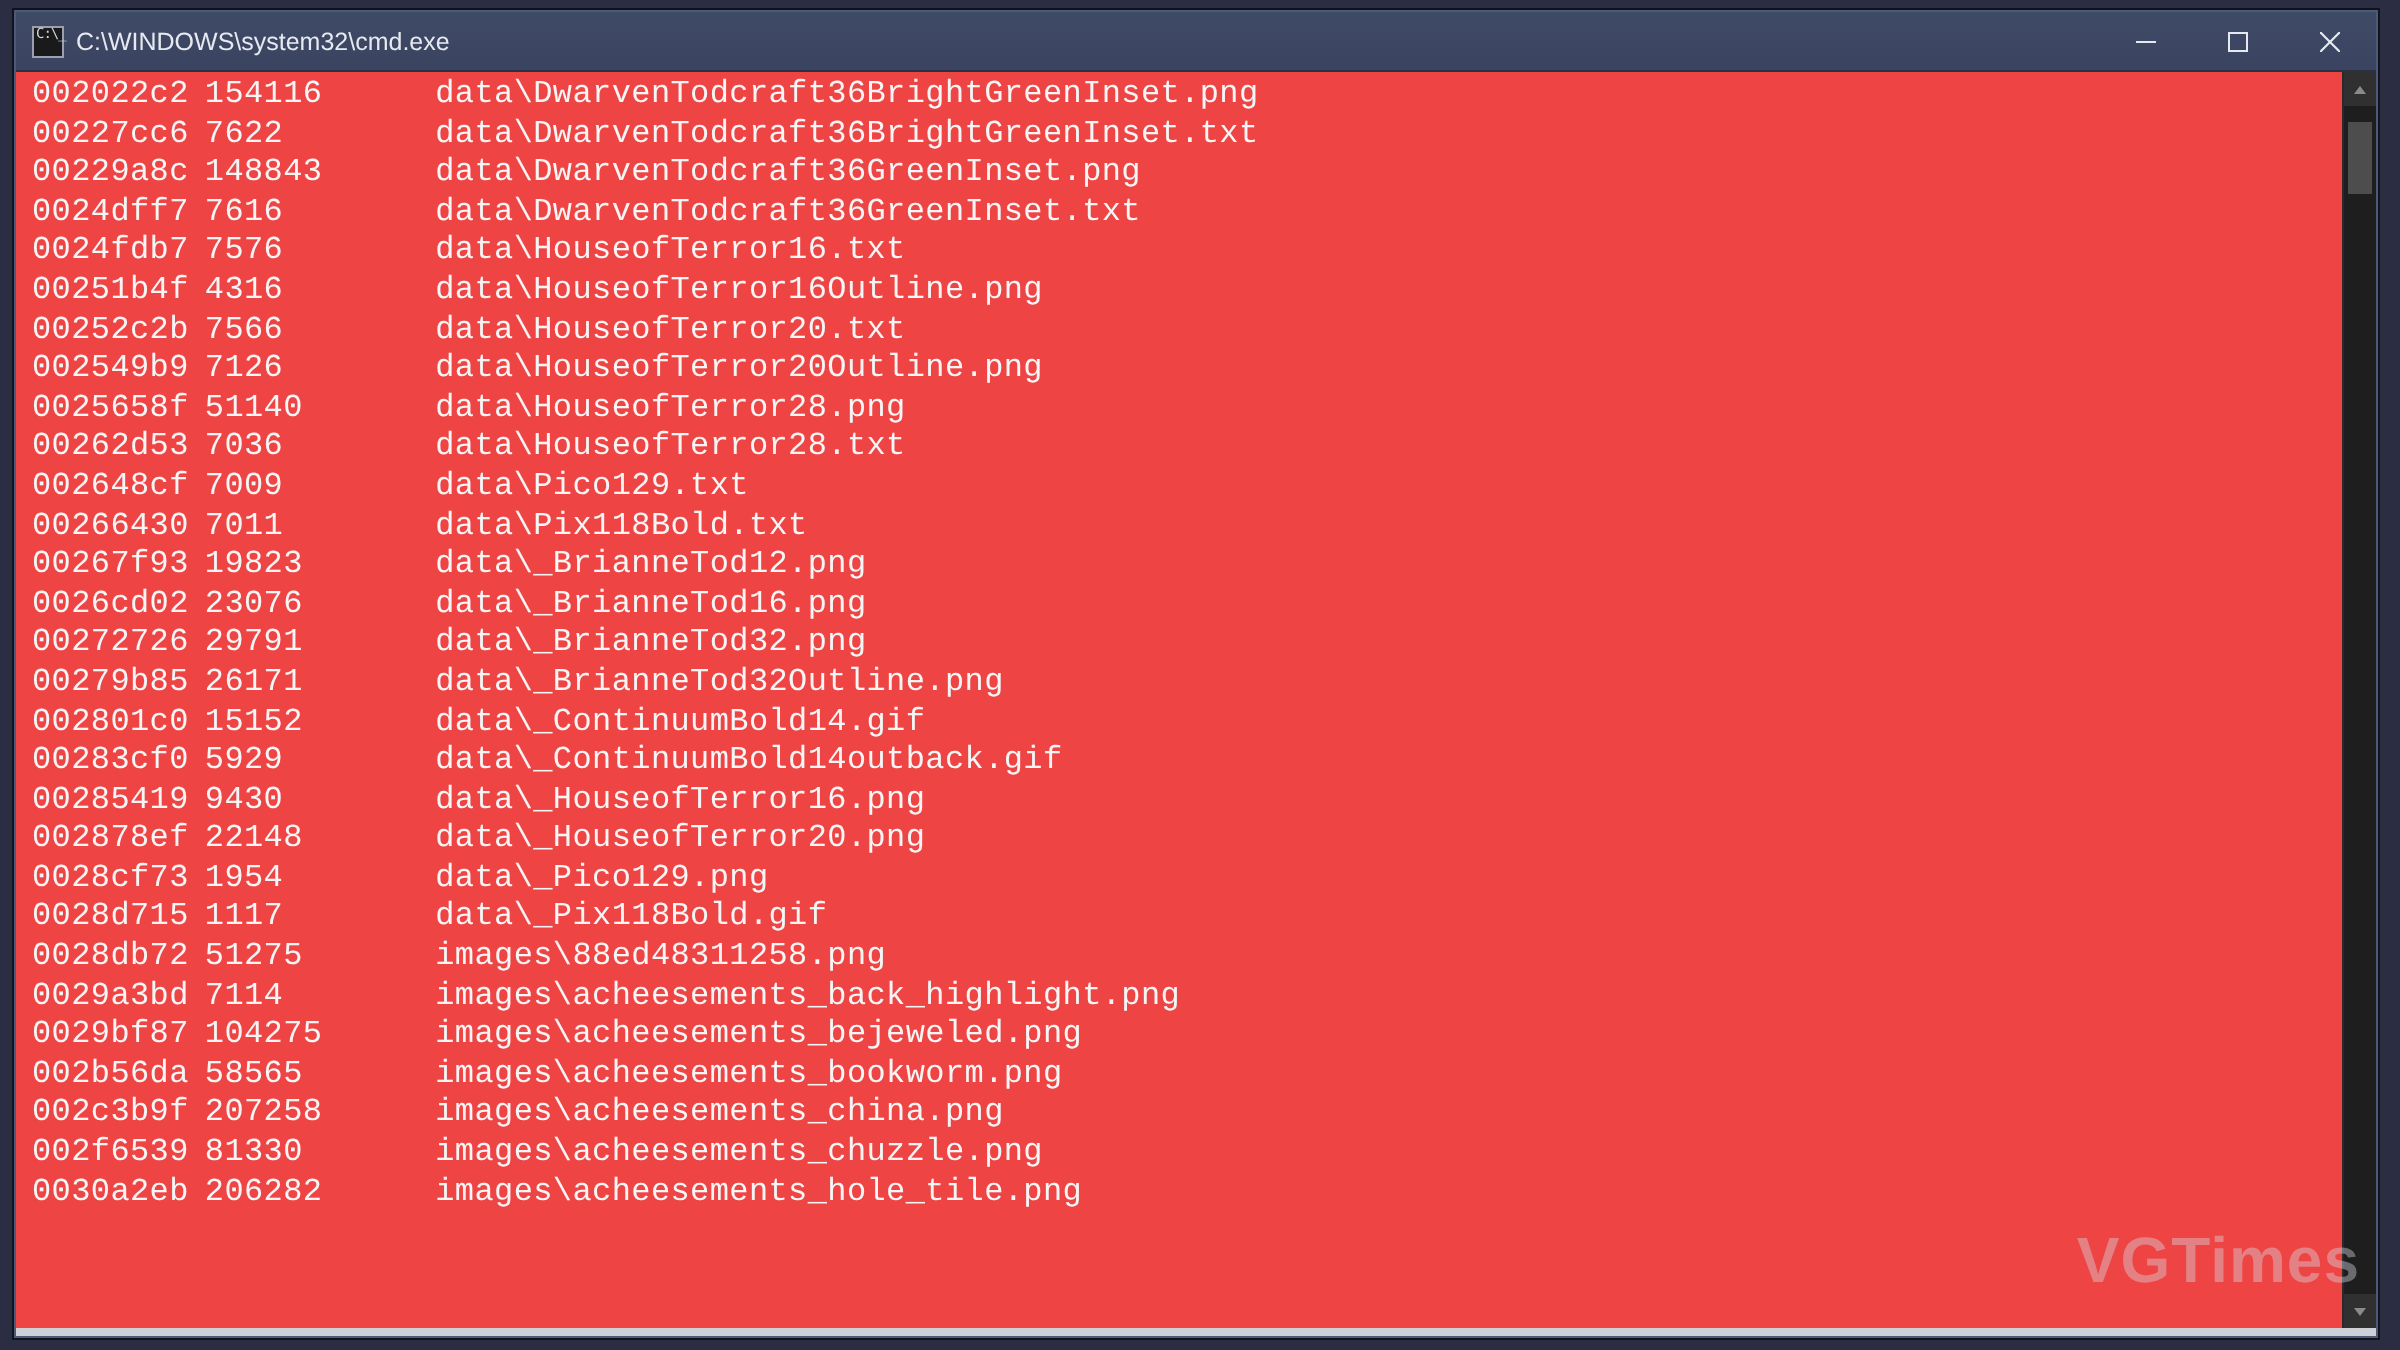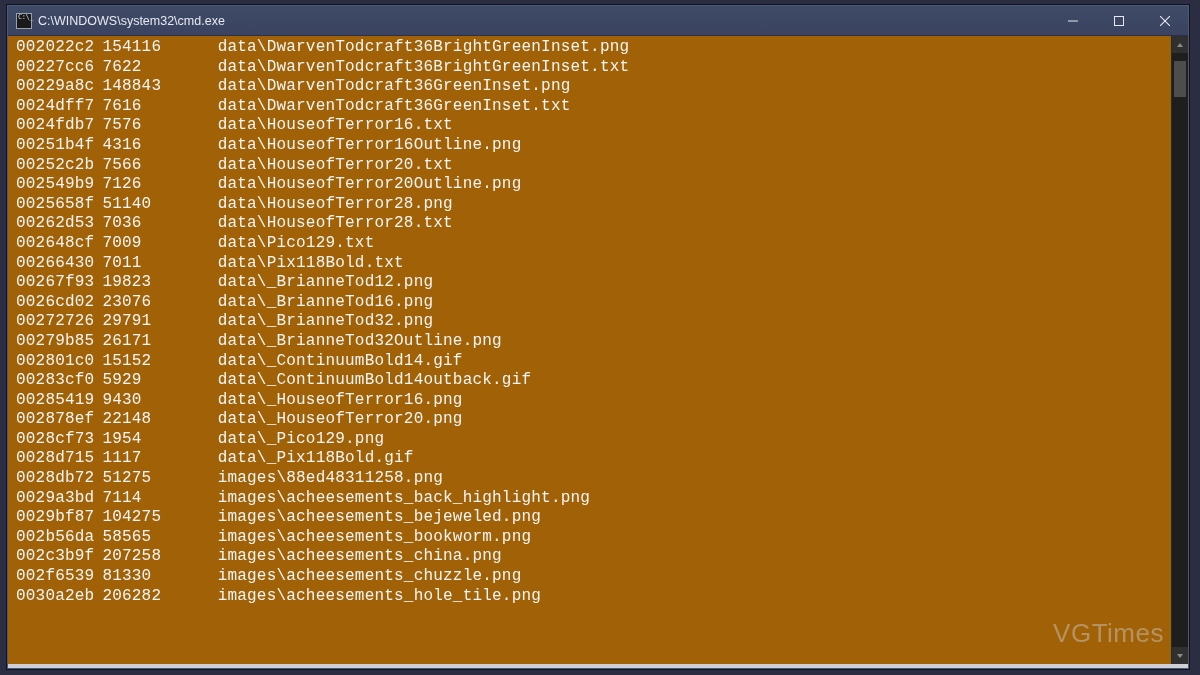--- a/index.html
+++ b/index.html
@@ -71,21 +71,21 @@
   .win-btn svg { width: 10px; height: 10px; stroke: #e6e9f0; stroke-width: 1; fill: none; }
   .win-btn.close svg line { stroke-width: 1.1; }
 
   .client {
     flex: 1;
     display: flex;
     min-height: 0;
   }
   .console {
     flex: 1;
-    background: #a16207;
+    background: #ef4444;
     color: #f5f5f5;
     font-size: 16px;
     line-height: 19.6px;
     padding: 2px 0 0 8px;
     white-space: pre;
     overflow: hidden;
     letter-spacing: 0.2px;
   }
   .row { display: block; }
   .c-addr { display: inline-block; width: 9ch; }
@@ -121,25 +121,25 @@
   }
 
   .bottom-strip {
     height: 4px;
     background: #cfd0d7;
     flex: 0 0 auto;
   }
 
   .watermark {
     position: absolute;
-    right: 36px;
+    right: 20px;
     bottom: 26px;
     font-family: "Segoe UI", Arial, sans-serif;
-    font-size: 26px;
-    font-weight: 400;
+    font-size: 32px;
+    font-weight: 700;
     color: rgba(210, 214, 222, 0.42);
     letter-spacing: 0.5px;
     pointer-events: none;
   }
 </style>
 </head>
 <body>
 
 <div class="window">
   <div class="titlebar">

